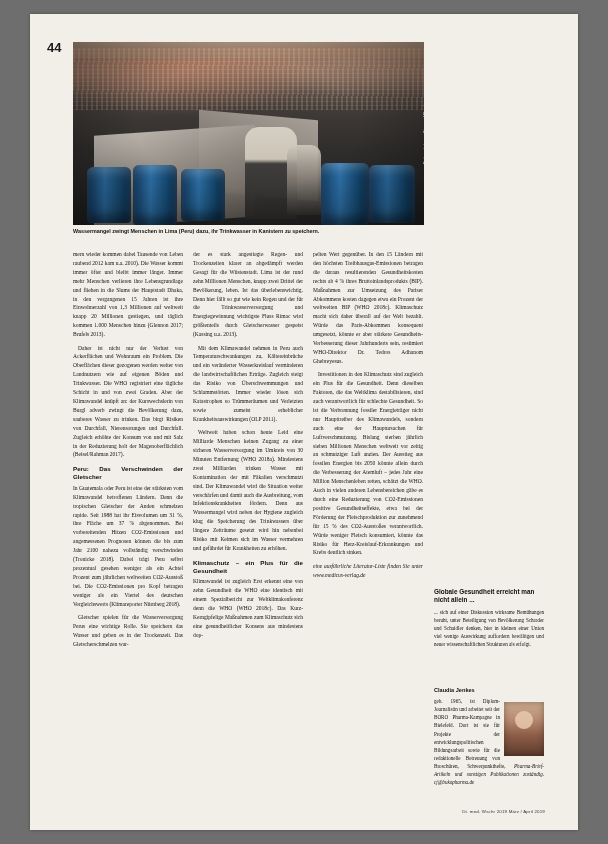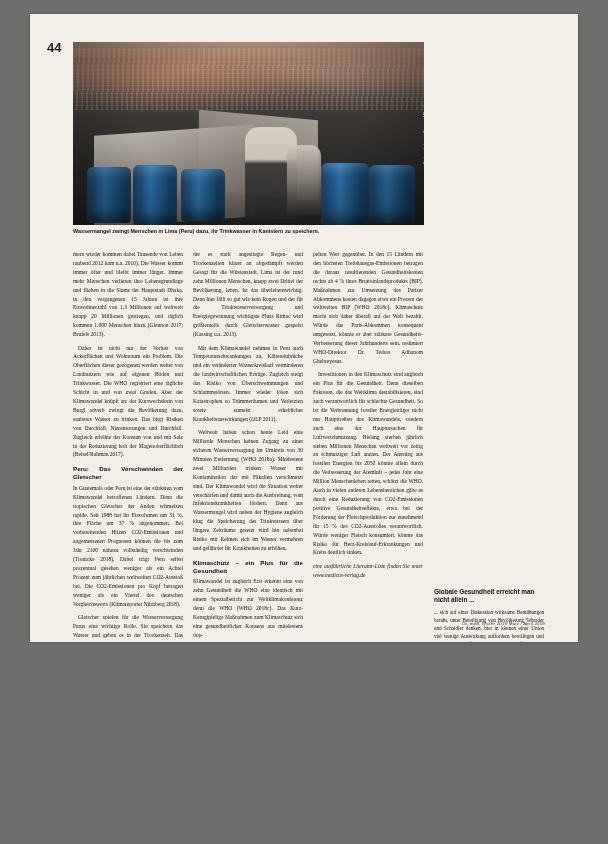--- a/index.html
+++ b/index.html
@@ -5,21 +5,21 @@
   html,body{margin:0;padding:0;}
   body{
     width:608px;height:844px;
     background:#6e6e6e;
     font-family:"Liberation Serif", serif;
     overflow:hidden;
   }
   .page{
     position:absolute;
     left:30px; top:14px;
-    width:548px; height:628px;
+    width:548px; height:816px;
     background:#f2efe9;
     box-shadow:0 0 3px rgba(0,0,0,.35);
     overflow:hidden;
   }
   .folio{
     position:absolute;
     left:17px; top:26px;
     font-family:"Liberation Sans", sans-serif;
     font-size:13px;
     font-weight:bold;

